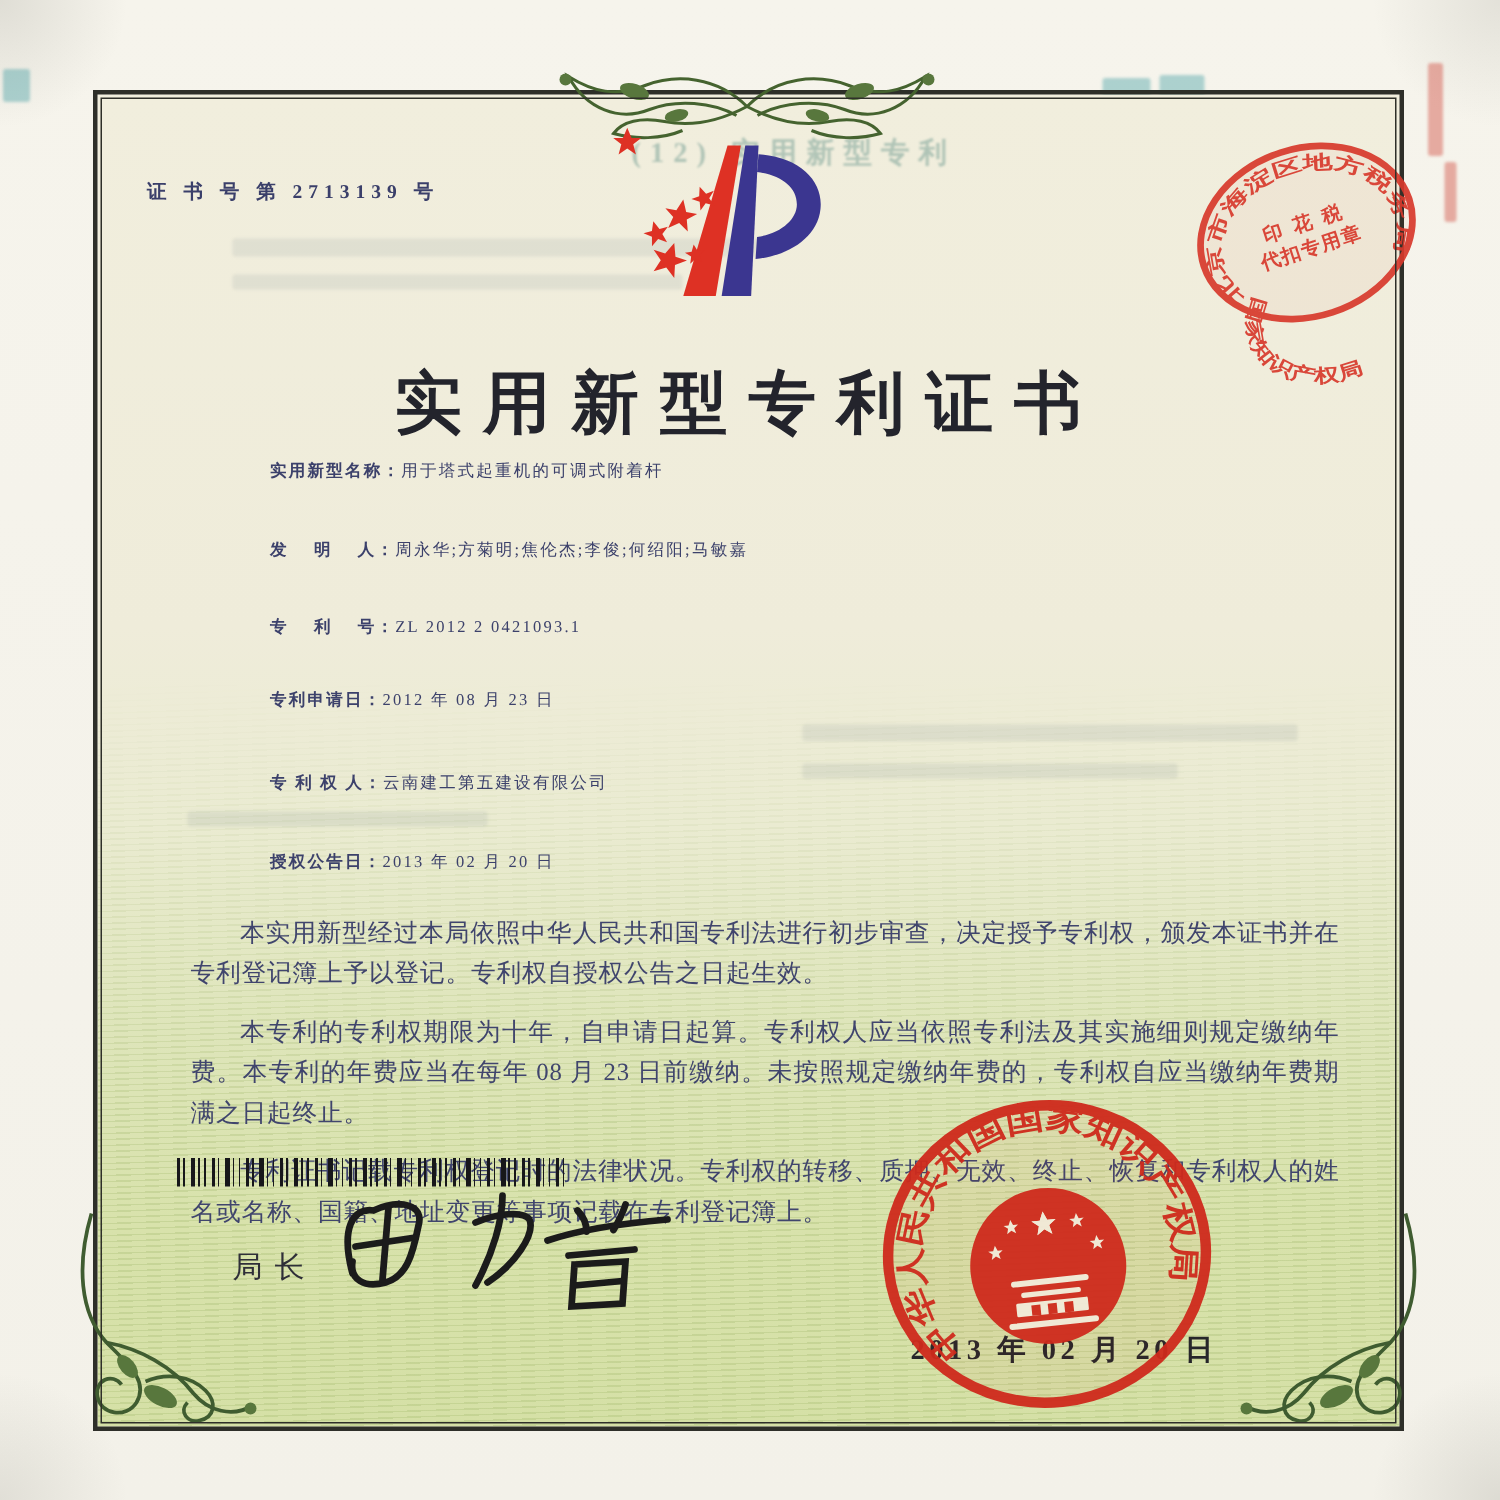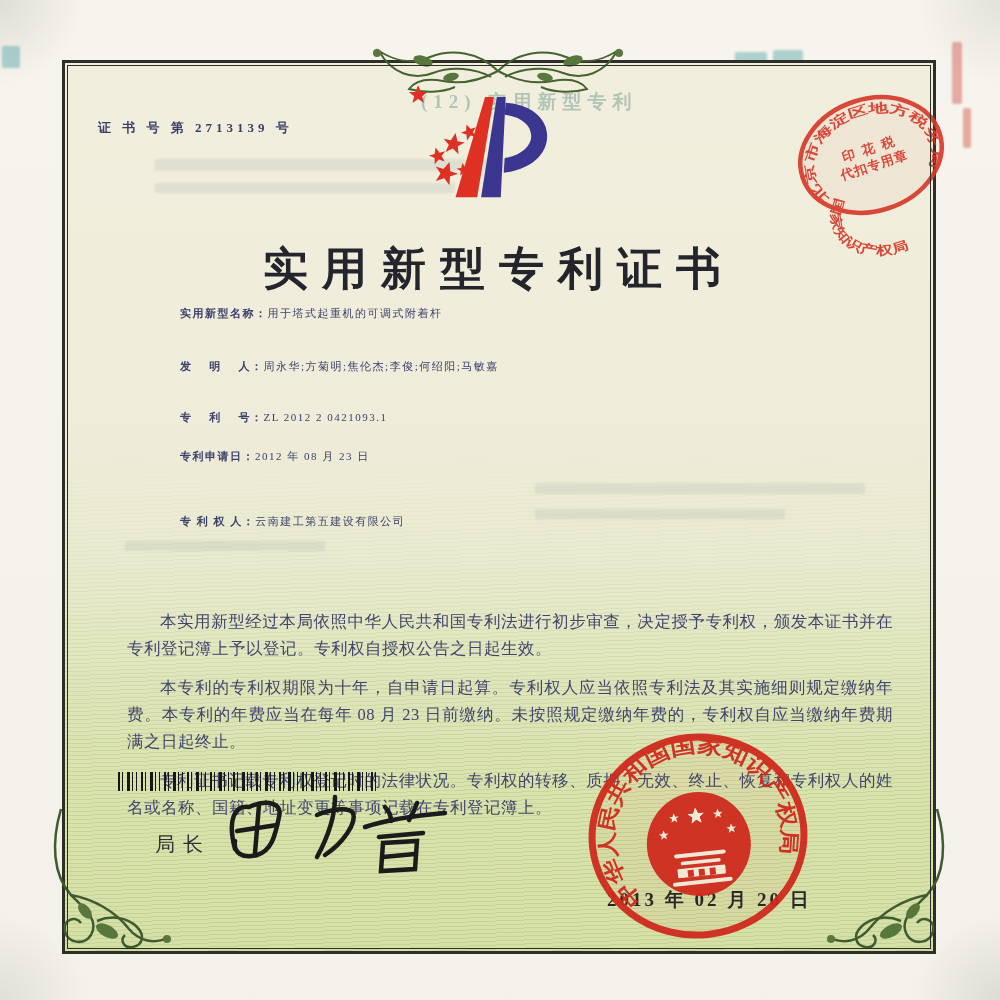--- a/index.html
+++ b/index.html
@@ -120,22 +120,23 @@
         <use href="#st" transform="translate(28,80) scale(1.25) rotate(18)"></use>
         <use href="#st" transform="translate(46,76) scale(0.7) rotate(-8)"></use>
       </g>
     </svg>
 
     <div class="abs title" style="top:148px;">实用新型专利证书</div>
 
     <div class="abs field" style="top:243px;"><span class="lbl">实用新型名称：</span><span>用于塔式起重机的可调式附着杆</span></div>
     <div class="abs field" style="top:296px;"><span class="lbl">发　 明　 人：</span><span>周永华;方菊明;焦伦杰;李俊;何绍阳;马敏嘉</span></div>
     <div class="abs field" style="top:347px;"><span class="lbl">专　 利　 号：</span><span>ZL 2012 2 0421093.1</span></div>
-    <div class="abs field" style="top:386px;"><span class="lbl">专利申请日：</span><span>2012 年 08 月 23 日</span></div>
+    <div class="abs field" style="top:396px;"><span class="lbl">专利申请日：</span><span>2012 年 08 月 23 日</span></div>
     <div class="abs field" style="top:451px;"><span class="lbl">专 利 权 人：</span><span>云南建工第五建设有限公司</span></div>
+    <div class="abs field" style="top:504px;"><span class="lbl">授权公告日：</span><span>2013 年 02 月 20 日</span></div>
 
     <div class="abs bodytext" style="left:50px;top:533px;">
       <p>本实用新型经过本局依照中华人民共和国专利法进行初步审查，决定授予专利权，颁发本证书并在专利登记簿上予以登记。专利权自授权公告之日起生效。</p>
       <p>本专利的专利权期限为十年，自申请日起算。专利权人应当依照专利法及其实施细则规定缴纳年费。本专利的年费应当在每年 08 月 23 日前缴纳。未按照规定缴纳年费的，专利权自应当缴纳年费期满之日起终止。</p>
       <p>专利证书记载专利权登记时的法律状况。专利权的转移、质押、无效、终止、恢复和专利权人的姓名或名称、国籍、地址变更等事项记载在专利登记簿上。</p>
     </div>
 
     <div class="abs barcode" style="left:53px;top:709px;"></div>
 
     <div class="abs director" style="left:90px;top:768px;">局长</div>

